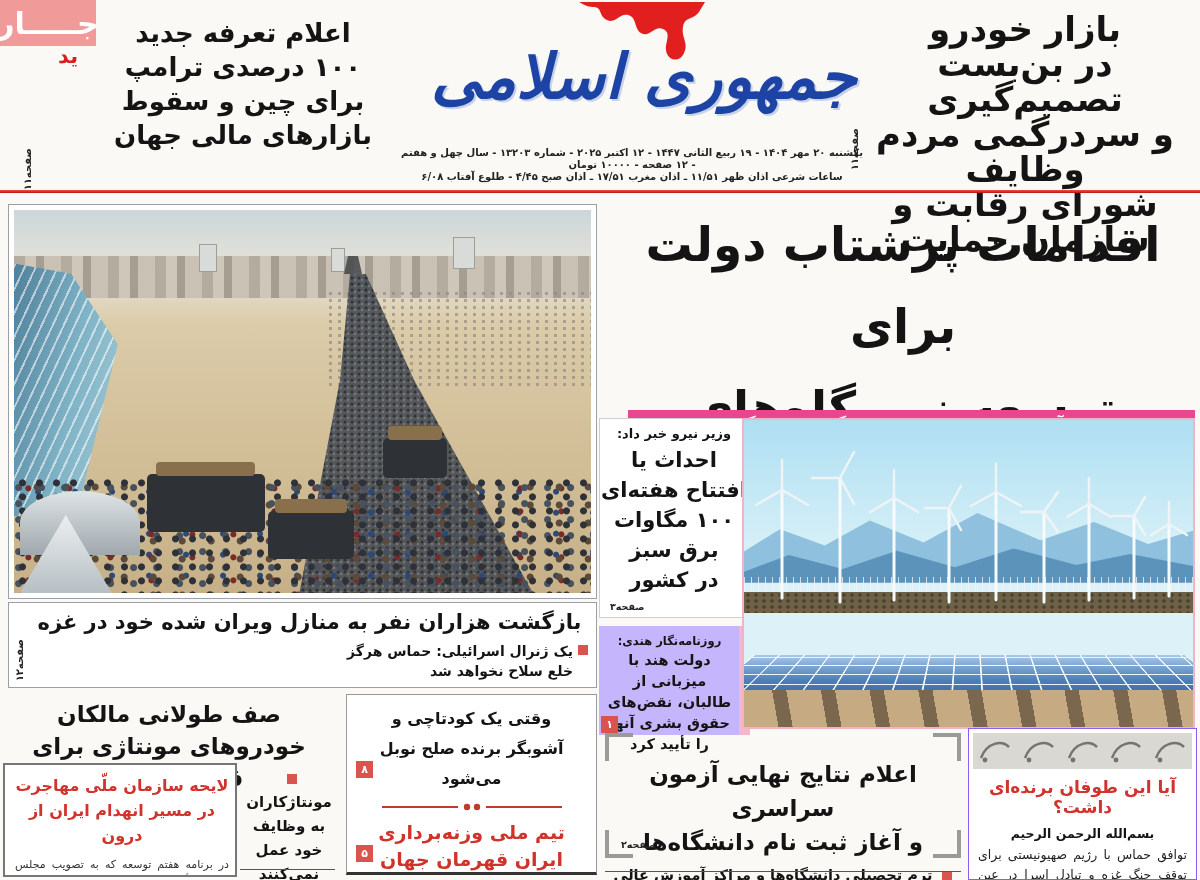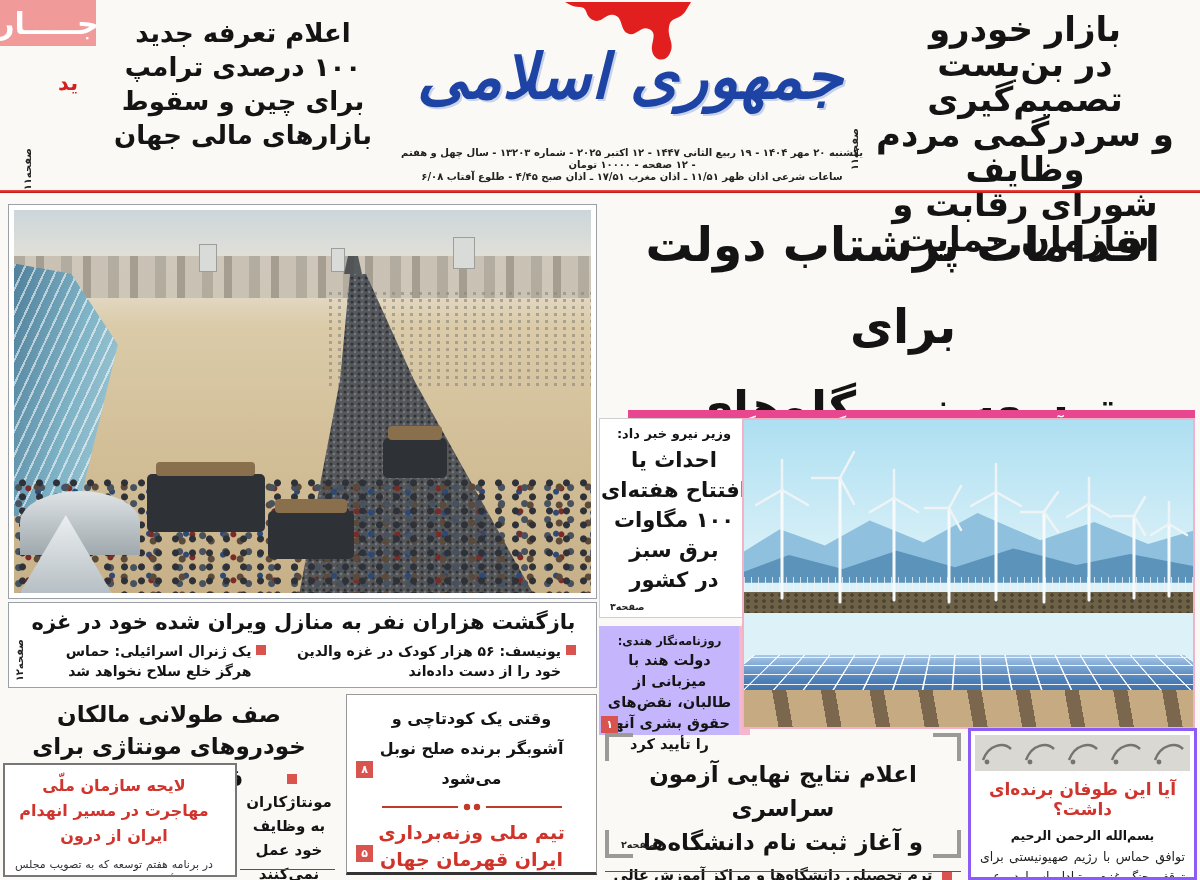--- a/index.html
+++ b/index.html
@@ -7,24 +7,24 @@
         font-family:"DejaVu Sans",sans-serif;color:#141414;direction:rtl;}
   .abs{position:absolute;}
   .vref{position:absolute;font-size:10px;color:#222;writing-mode:vertical-rl;transform:rotate(180deg);font-weight:bold;}
   .href{position:absolute;font-size:9.5px;color:#222;font-weight:bold;}
   .sq{display:inline-block;width:10px;height:10px;background:#d9534f;margin-left:5px;vertical-align:middle;flex:none;}
   .numbox{position:absolute;width:17px;height:17px;background:#d9534f;color:#fff;font-size:11px;font-weight:bold;
           display:flex;align-items:center;justify-content:center;}
   
   .corner-badge{left:0;top:0;width:96px;height:46px;background:#f09a9a;color:#fff;font-size:30px;font-weight:bold;
                 display:flex;align-items:center;justify-content:center;letter-spacing:-1px;}
-  .corner-sub{left:58px;top:44px;color:#d61f1f;font-size:21px;font-weight:bold;margin-top:27px;}
+  .corner-sub{left:58px;top:44px;color:#d61f1f;font-size:21px;font-weight:bold;}
   .left-head{left:100px;top:16px;width:286px;font-size:26px;line-height:34px;font-weight:bold;text-align:center;}
   .right-head{left:856px;top:12px;width:338px;font-size:34px;line-height:35px;font-weight:bold;text-align:center;}
-  .masthead{left:393px;top:6px;width:474px;height:140px;text-align:center;}
+  .masthead{left:407px;top:6px;width:474px;height:140px;text-align:center;}
   .masthead-title{position:relative;z-index:2;top:34px;font-family:"DejaVu Serif",serif;font-style:italic;
                   font-weight:bold;font-size:62px;color:#1d44a5;letter-spacing:-3px;
                   text-shadow:2px 2px 0 #c8d2e8;}
   .blood{position:absolute;left:50%;top:-4px;transform:translateX(-50%);z-index:1;}
   .dateline{left:398px;top:147px;width:468px;font-size:10px;line-height:12px;font-weight:bold;text-align:center;color:#222;}
   .red-rule{left:0;top:190px;width:1200px;height:3px;background:linear-gradient(#f4504a,#b51410);}
   
   .photo-frame{left:8px;top:204px;width:589px;height:395px;background:#fff;border:1px solid #9aa0a6;padding:5px;box-sizing:border-box;}
   .photo{position:relative;width:100%;height:100%;overflow:hidden;direction:ltr;
          background:linear-gradient(#ccd6da 0%,#e7e3d8 16%,#dbcba9 30%,#d2bf98 62%,#c7b088 100%);}
@@ -46,21 +46,21 @@
          radial-gradient(circle at 80% 50%,#5b4a3a 0 3px,transparent 4px),
          radial-gradient(circle at 35% 45%,#7a2b27 0 2.5px,transparent 3.5px),
          radial-gradient(circle at 65% 65%,#2b4a7a 0 2.5px,transparent 3.5px);
        background-size:17px 14px,23px 16px,29px 18px,41px 23px,37px 21px;}
   .tent{position:absolute;background:linear-gradient(#eceff1,#b6bfc4);clip-path:polygon(50% 0,100% 100%,0 100%);}
   .dome{position:absolute;background:linear-gradient(#dfe4e6,#9fa8ad);border-radius:50% 50% 0 0;}
   .truck{position:absolute;background:#2e3237;border-radius:5px;}
   .truck:before{content:"";position:absolute;left:8%;top:-12px;width:84%;height:14px;background:#8a6f4d;border-radius:4px;}
   
   .caption{left:8px;top:602px;width:589px;height:86px;border:1px solid #9aa0a6;background:#fff;
-           box-sizing:border-box;padding:7px 20px 4px 22px;}
+           box-sizing:border-box;padding:7px 8px 4px 22px;}
   .caption-title{font-size:21px;font-weight:bold;text-align:center;}
   .caption-bullets{display:flex;gap:10px;margin-top:7px;font-size:14px;font-weight:bold;line-height:20px;}
   .cb{display:flex;align-items:flex-start;}
   .cb .sq{margin-top:4px;}
   
   .main-head{left:610px;top:204px;width:586px;text-align:center;font-weight:bold;
              font-size:47px;line-height:82px;letter-spacing:-1px;}
   .pink-bar{left:628px;top:378px;width:567px;height:30px;background:#e8478f;color:#fff;
             display:flex;align-items:center;justify-content:center;font-size:17px;font-weight:bold;margin-top:32px;}
   
@@ -92,37 +92,37 @@
        repeating-linear-gradient(90deg,rgba(255,255,255,.95) 0 2px,transparent 2px 34px),
        repeating-linear-gradient(0deg,rgba(255,255,255,.9) 0 2px,transparent 2px 22px),
        linear-gradient(180deg,#a9c8e8 0%,#4d7fb8 45%,#274f86 100%);}
   .sandground{position:absolute;left:0;bottom:0;width:100%;height:12%;
      background:repeating-linear-gradient(80deg,#c6ab82 0 34px,#7a674e 34px 48px);}
   
   .cars-head{left:6px;top:698px;width:326px;font-size:23px;line-height:32px;font-weight:bold;text-align:center;}
   .cars-col{left:243px;top:766px;width:92px;font-size:15px;font-weight:bold;line-height:24px;text-align:center;}
   .cars-line{left:240px;top:869px;width:95px;height:1px;background:#555;}
   .migration{left:3px;top:763px;width:234px;height:114px;border:2px solid #777;background:#fff;
-             box-sizing:border-box;overflow:hidden;padding:8px 22px 0 10px;}
+             box-sizing:border-box;overflow:hidden;padding:8px 6px 0 10px;}
   .migration-head{color:#d0342c;font-size:16px;font-weight:bold;text-align:center;line-height:25px;}
   .migration-body{font-size:11px;line-height:17px;text-align:justify;margin-top:8px;color:#333;}
   .nobel{left:346px;top:694px;width:251px;height:181px;border:1px solid #999;border-bottom:3px solid #333;
          background:#fff;box-sizing:border-box;text-align:center;padding-top:9px;}
   .nobel-h1{font-size:16px;font-weight:bold;line-height:30px;width:190px;margin:0 auto;}
   .nobel-h2{font-size:19px;font-weight:bold;color:#cf342b;line-height:27px;width:215px;margin:3px auto 0;}
   .exam{left:605px;top:733px;width:356px;height:139px;text-align:center;}
   .bk{position:absolute;width:24px;height:24px;border:0 solid #9a9a98;}
   .bk.tl{left:0;top:0;border-left-width:4px;border-top-width:4px;}
   .bk.tr{right:0;top:0;border-right-width:4px;border-top-width:4px;}
   .bk.bl{left:0;bottom:14px;border-left-width:4px;border-bottom-width:4px;}
   .bk.br{right:0;bottom:14px;border-right-width:4px;border-bottom-width:4px;}
   .exam-title{font-size:23px;font-weight:bold;line-height:34px;margin-top:24px;}
   .exam-bullet{font-size:14.5px;font-weight:bold;line-height:22px;margin-top:5px;}
   .exam-line{position:absolute;left:0;bottom:0;width:100%;height:1px;background:#555;}
-  .editorial{left:968px;top:728px;width:229px;height:152px;border:3px solid #8b5cf6;background:#fff;
+  .editorial{left:968px;top:728px;width:229px;height:152px;border:1px solid #8b5cf6;background:#fff;
              box-sizing:border-box;overflow:hidden;}
   .edit-band{height:36px;margin:4px 4px 0;background:#d9d8d3;display:flex;align-items:center;justify-content:space-around;}
   .edit-head{color:#d0342c;font-size:17px;font-weight:bold;text-align:center;margin-top:8px;}
   .edit-basmala{font-size:12.5px;font-weight:bold;text-align:center;margin-top:9px;}
   .edit-body{font-size:12.5px;line-height:20px;text-align:justify;padding:4px 9px 0;color:#222;}
 </style>
 </head>
 <body>
 
 <div class="page">
@@ -185,24 +185,20 @@
       <div class="tent" style="left:1%;bottom:0;width:92px;height:78px;"></div>
       <div class="truck" style="left:23%;bottom:16%;width:118px;height:58px;"></div>
       <div class="truck" style="left:44%;bottom:9%;width:86px;height:48px;"></div>
       <div class="truck" style="left:64%;bottom:30%;width:64px;height:40px;"></div>
     </div>
   </div>
 
   <div class="abs caption">
     <div class="caption-title">بازگشت هزاران نفر به منازل ویران شده خود در غزه</div>
     <div class="caption-bullets">
-      <div class="cb" style="width:56%;">
-        <span class="sq"></span>
-        <span>یونیسف: ۵۶ هزار کودک در غزه والدین خود را از دست داده‌اند</span>
-      </div>
       <div class="cb" style="width:44%;">
         <span class="sq"></span>
         <span>یک ژنرال اسرائیلی: حماس هرگز خلع سلاح نخواهد شد</span>
       </div>
     </div>
     <div class="vref" style="left:5px;bottom:6px;">صفحه۱۲</div>
   </div>
 
   <div class="abs main-head">
     <div>اقدامات پرشتاب دولت برای</div>

